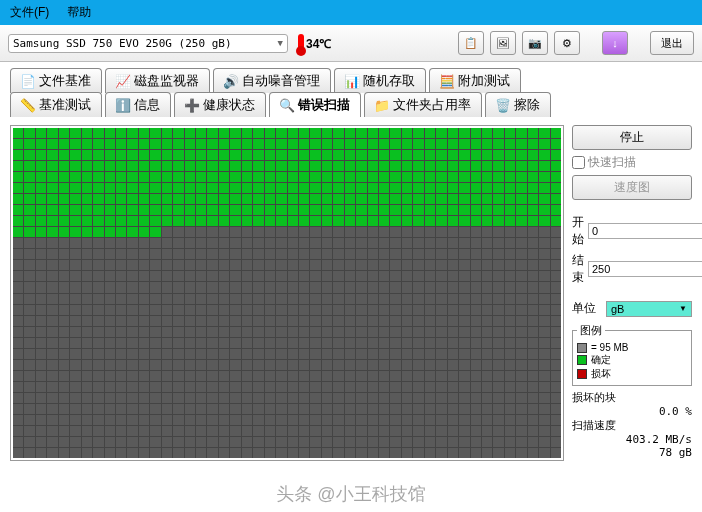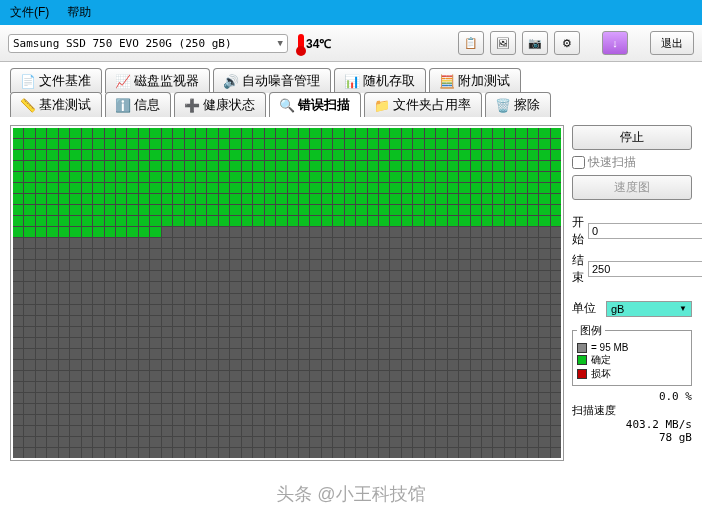--- a/index.html
+++ b/index.html
@@ -1602,20 +1602,21 @@
       <div class="lg-row">
           <span class="sq" style="background:#0ac020"></span>
           <span>确定</span>
         </div>
       <div class="lg-row">
           <span class="sq" style="background:#c00000"></span>
           <span>损坏</span>
         </div>
     </fieldset>
     <div class="stats">
+      <div>损坏的块</div>
       <div class="v">0.0 %</div>
       <div>扫描速度</div>
       <div class="v">403.2 MB/s</div>
       <div class="v">78 gB</div>
     </div>
   </div>
 </div>
 
 <div class="watermark">头条 @小王科技馆</div>
 

